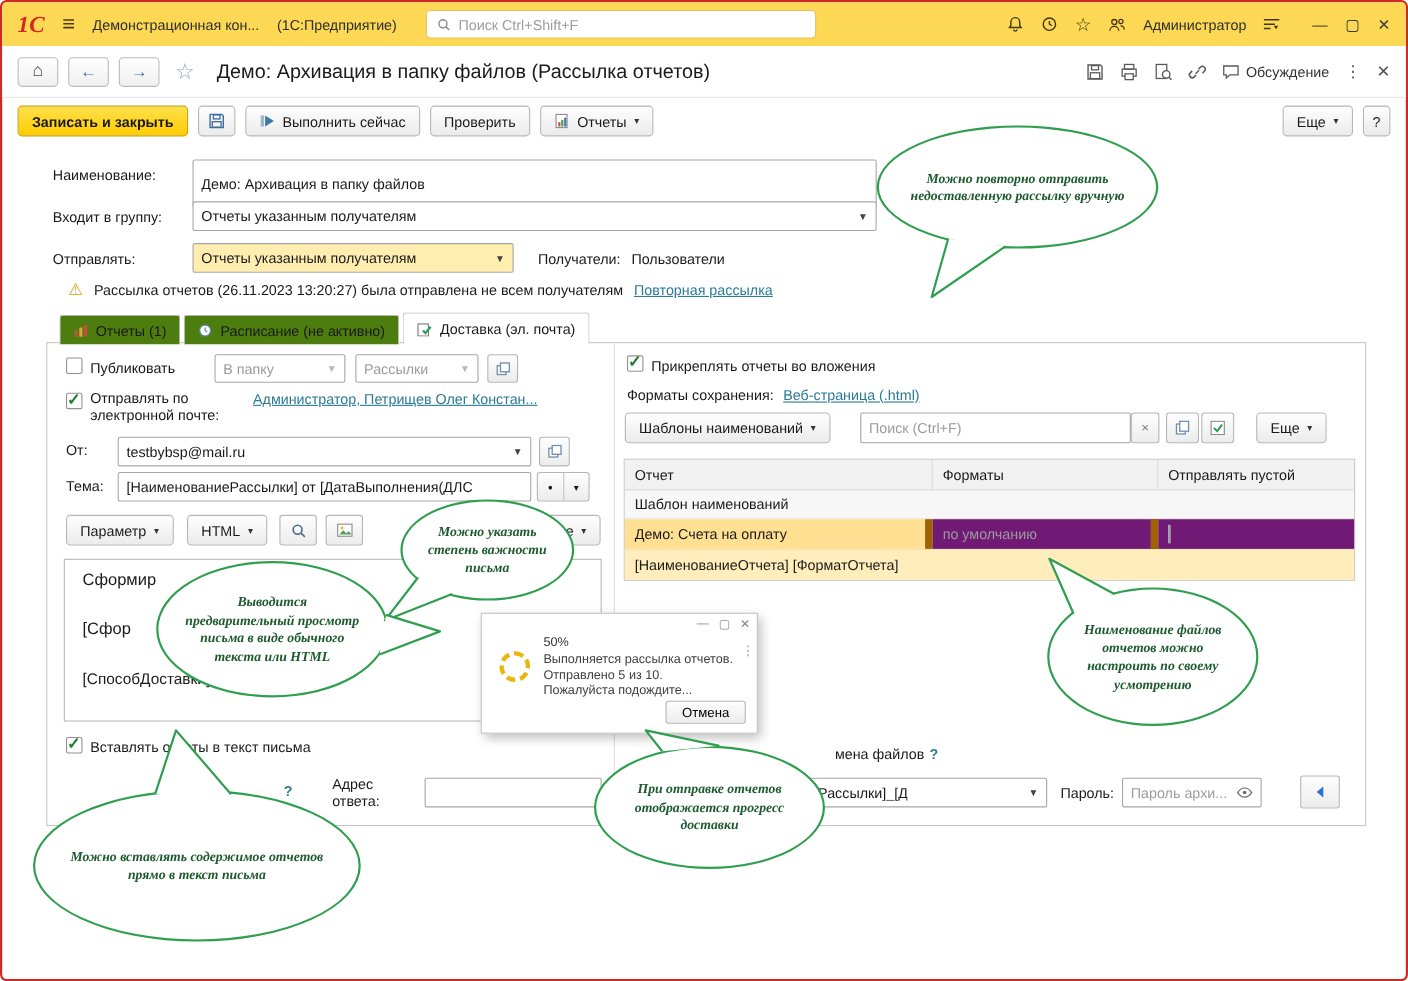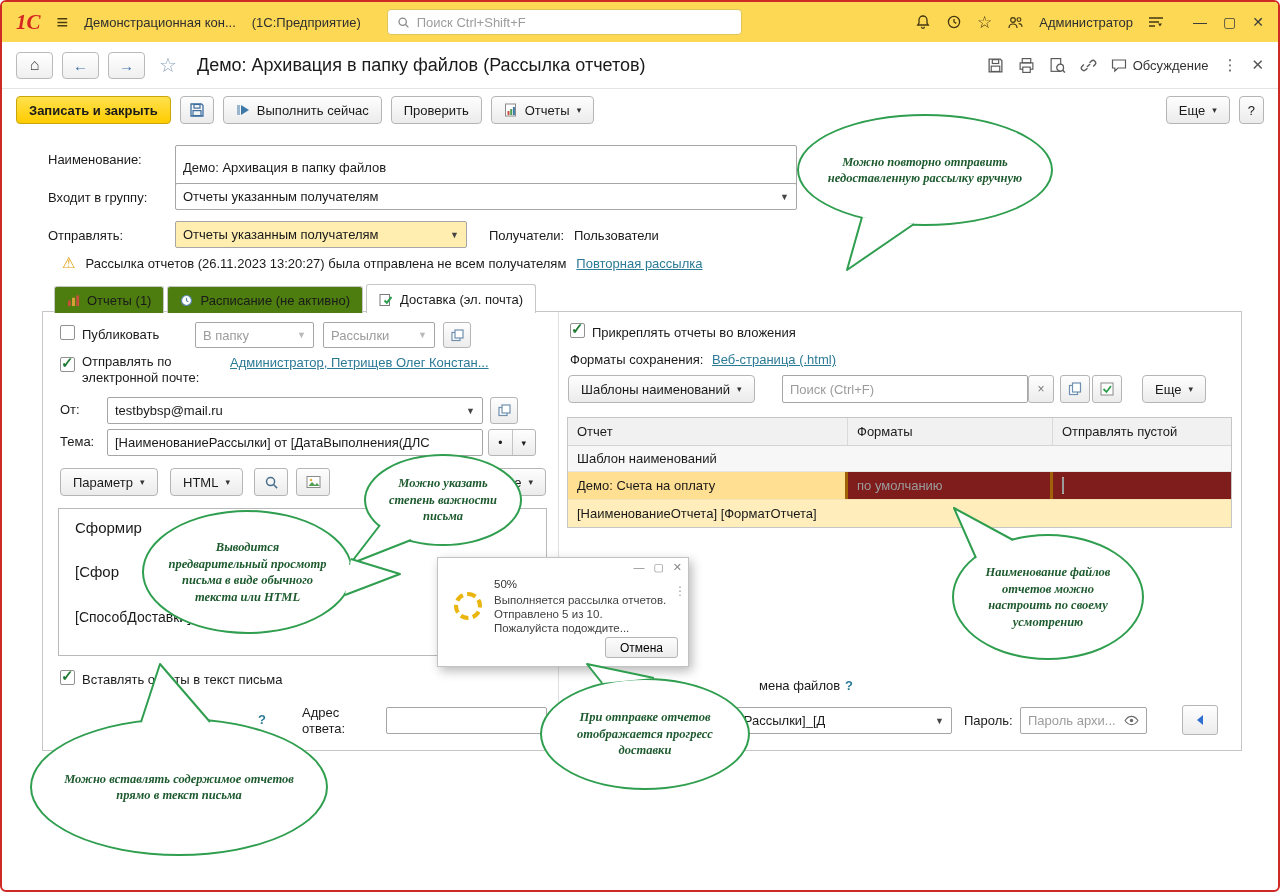--- a/index.html
+++ b/index.html
@@ -66,24 +66,24 @@
   .txtarea span { position:absolute; white-space:nowrap; }
 
   
   .tbl { position:absolute; left:565px; top:415px; width:665px; border:1px solid #c6c6c6; background:#fff; font-size:13px; }
   .thead { display:flex; background:#f1f1f1; border-bottom:1px solid #d4d4d4; }
   .th { padding:6px 9px; border-right:1px solid #d9d9d9; }
   .th:last-child { border-right:none; }
   .c1 { width:280px; } .c2 { width:205px; } .c3 { width:178px; }
   .tgroup { padding:5px 9px; background:#f7f7f7; border-bottom:1px solid #e5e5e5; }
   .trow { display:flex; }
-  .td { padding:6px 9px; border-right:3px solid #a16207; }
+  .td { padding:6px 9px; border-right:7px solid #a16207; }
   .td:last-child { border-right:none; }
   .td.sel { background:#ffdf91; }
-  .td.tint { background:#7f1d1d; }
+  .td.tint { background:#701a75; }
   .td.mut { color:#9b9b9b; }
   .cbi { width:14px; height:14px; border:1px solid #9b9b9b; border-radius:2px; background:#fff; }
   .r2 { background:#ffeebb; padding:6px 9px; border-top:1px solid #f3e3b5; }
 
   
   .dlg { position:absolute; left:435px; top:555px; width:252px; height:110px; background:#fff; border:1px solid #c2c2c2; box-shadow:3px 4px 10px rgba(0,0,0,.28); z-index:30; font-size:11.5px; }
   .dlg-ctl { position:absolute; top:3px; right:6px; display:flex; gap:9px; color:#8a8a8a; font-size:11px; }
   .spin { position:absolute; left:16px; top:34px; width:28px; height:28px; border:4px dashed #e9b50e; border-radius:50%; }
   .dlg-pct { position:absolute; left:56px; top:20px; color:#333; }
   .dlg-lines { position:absolute; left:56px; top:35px; line-height:14px; color:#404040; }

